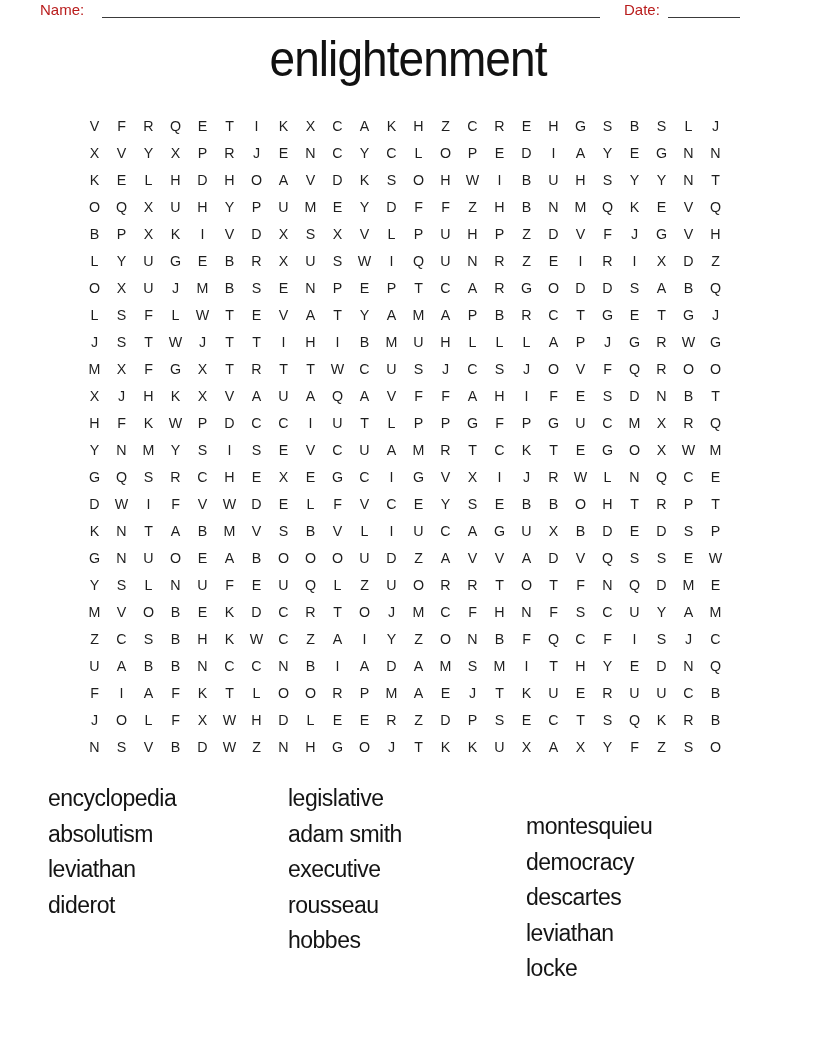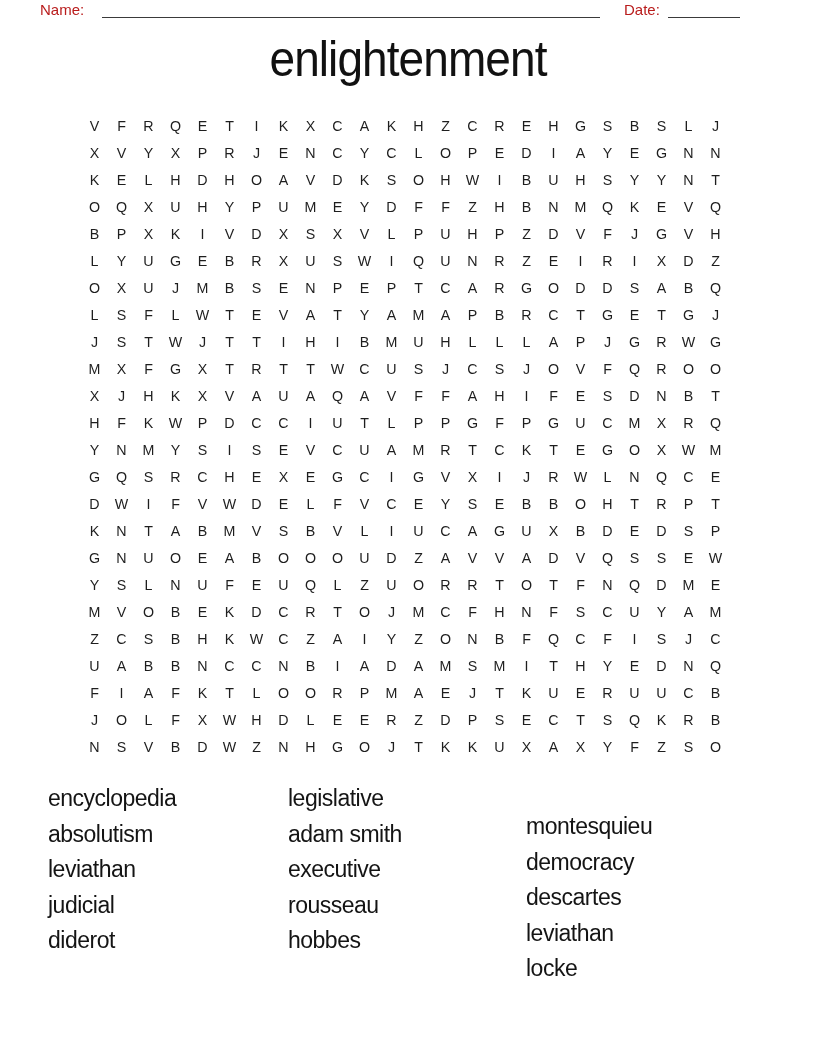--- a/index.html
+++ b/index.html
@@ -730,21 +730,20 @@
         <span class="grid-cell">S</span>
         <span class="grid-cell">O</span>
       </div>
     </div>
 
   <div class="words">
     <div class="word-col word-col-1">
         <div class="word-item">encyclopedia</div>
         <div class="word-item">absolutism</div>
         <div class="word-item">leviathan</div>
-        <div class="word-item">judicial</div>
         <div class="word-item">diderot</div>
       </div>
     <div class="word-col word-col-2">
         <div class="word-item">legislative</div>
         <div class="word-item">adam smith</div>
         <div class="word-item">executive</div>
         <div class="word-item">rousseau</div>
         <div class="word-item">hobbes</div>
       </div>
     <div class="word-col word-col-3">

